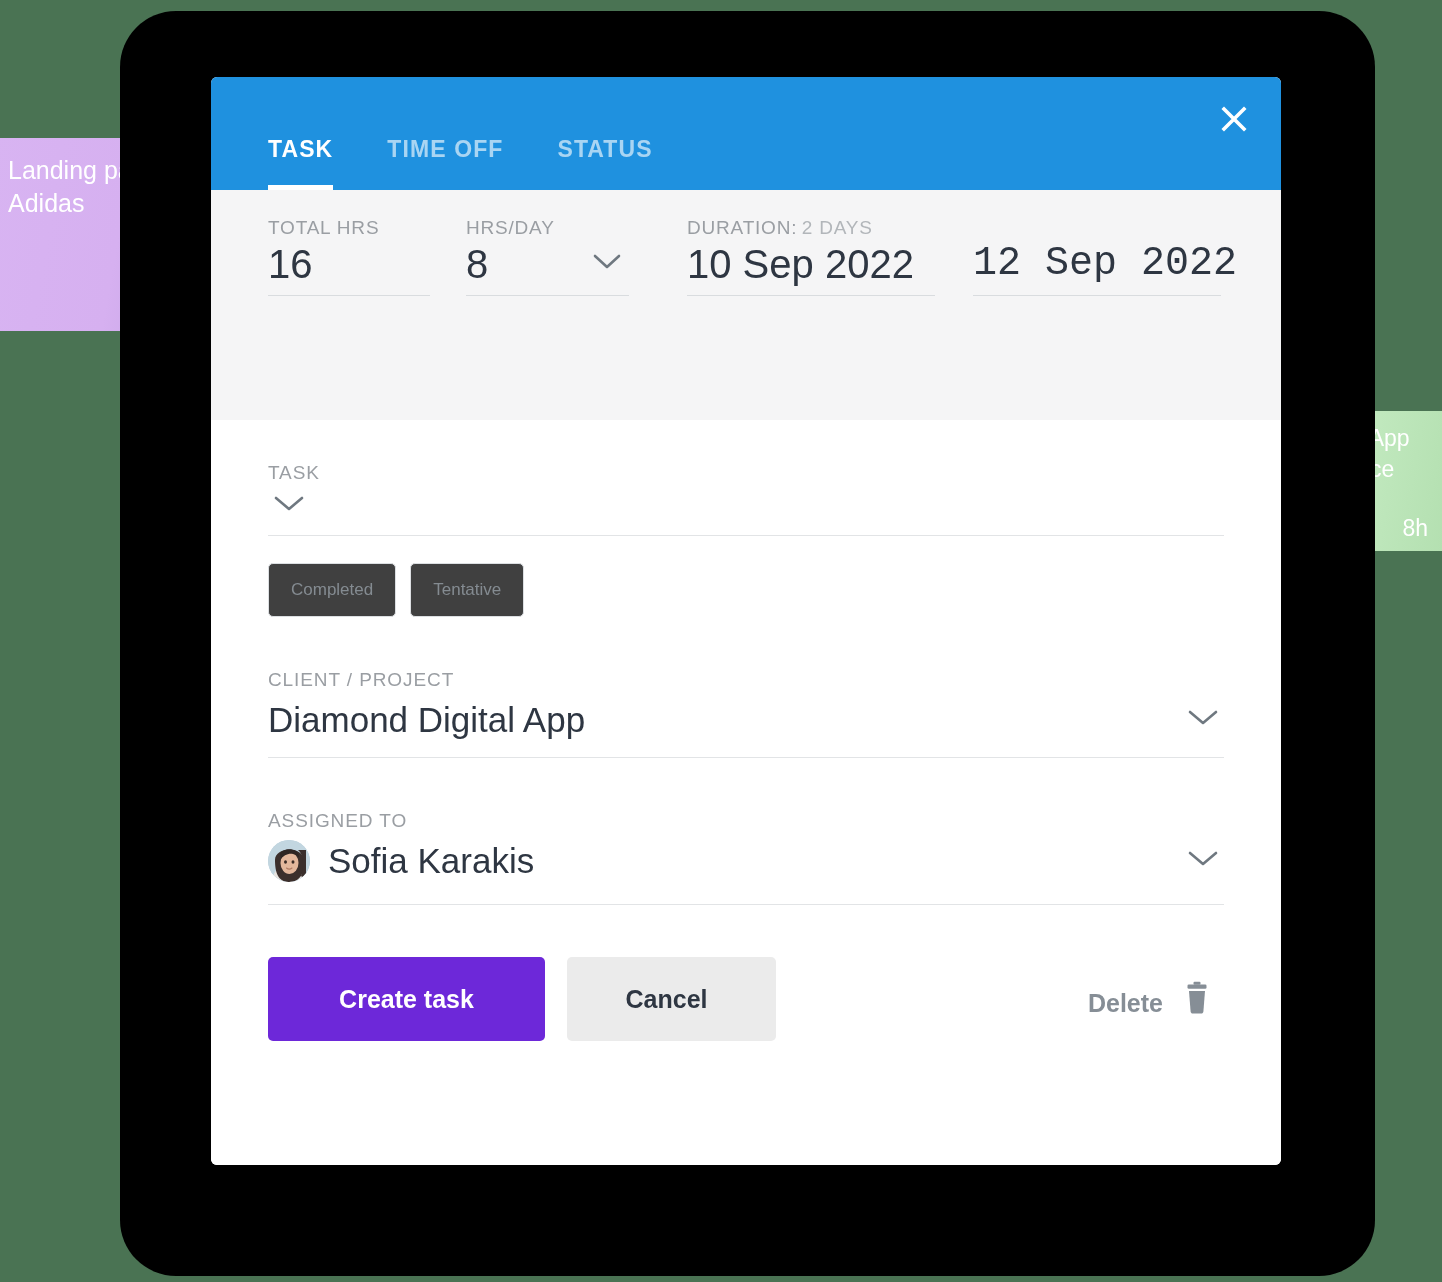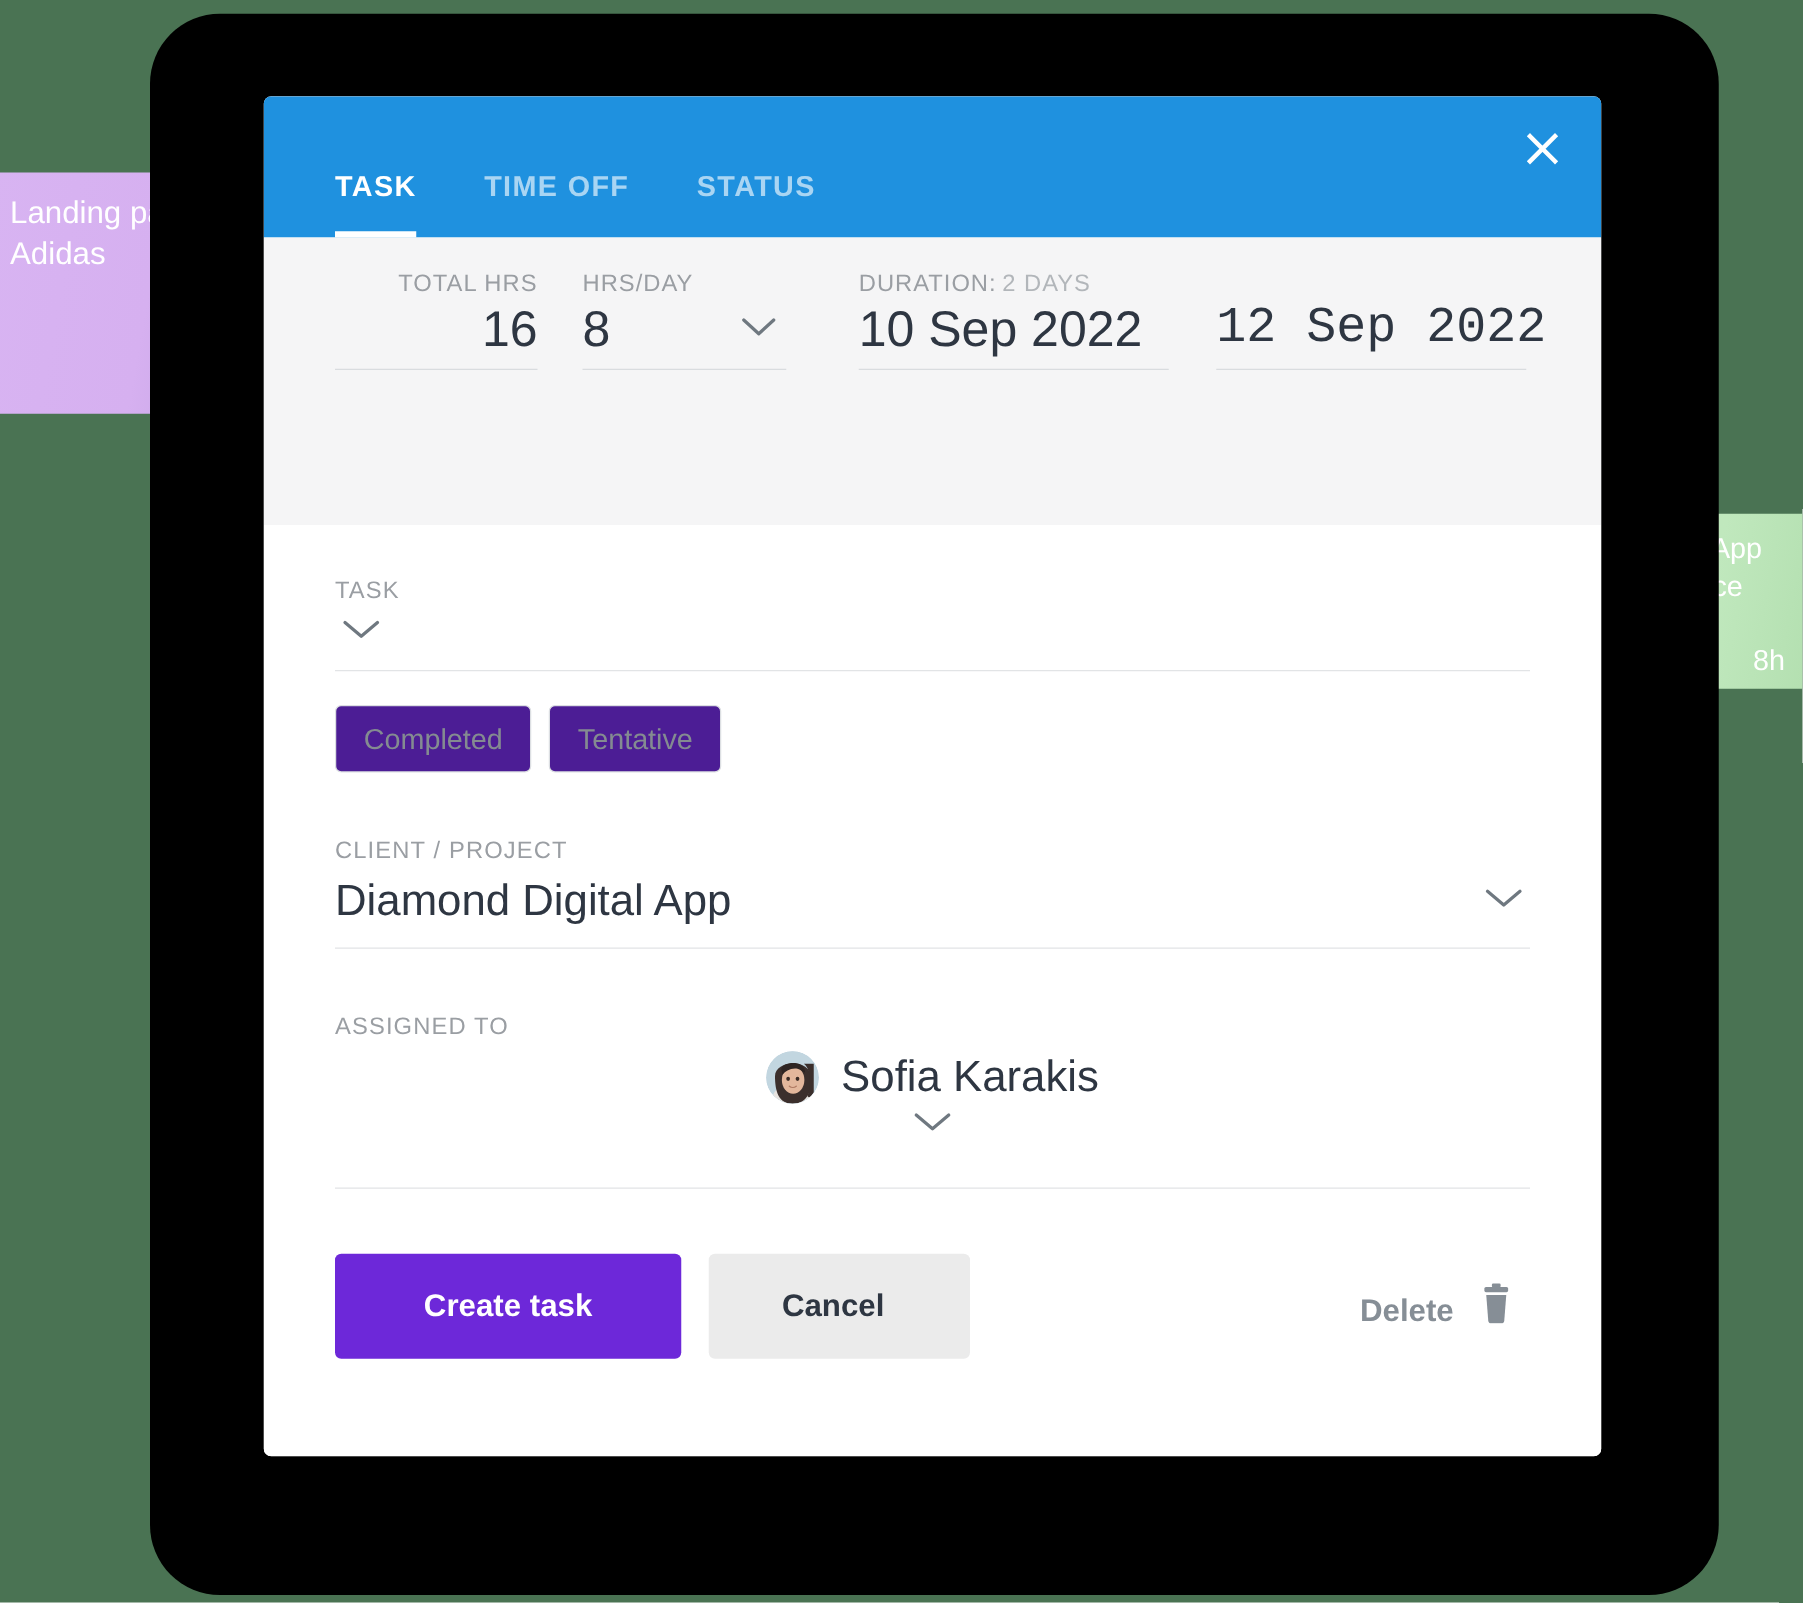--- a/index.html
+++ b/index.html
@@ -163,21 +163,20 @@
     height: 1px;
     background: #d9dcdf;
     margin-top: 6px;
   }
 
   #stat-total {
     position: absolute;
     left: 57px;
     top: 27px;
     width: 162px;
-    text-align: right;
   }
   #stat-hrsday {
     position: absolute;
     left: 255px;
     top: 27px;
     width: 163px;
   }
   #stat-hrsday .row {
     display: flex;
     align-items: center;
@@ -271,32 +270,32 @@
   #tag-row {
     display: flex;
     gap: 14px;
     margin-top: 27px;
   }
 
   .tag {
     border: 1px solid #dcdfe2;
     border-radius: 5px;
     padding: 13px 22px;
-    font-size: 23px;
+    font-size: 17px;
     color: #848b91;
-    background: #4c1d95;
+    background: #404040;
     cursor: pointer;
     line-height: 26px;
   }
 
   #field-client { margin-top: 52px; }
   #field-client .field-row { margin-top: 6px; }
 
   #field-assigned { margin-top: 52px; }
-  #field-assigned .field-row { margin-top: 6px; padding-bottom: 34px; flex-direction: column; }
+  #field-assigned .field-row { margin-top: 6px; padding-bottom: 20px; }
 
   .assignee {
     display: flex;
     align-items: center;
     gap: 18px;
   }
 
   #avatar {
     width: 42px;
     height: 42px;

